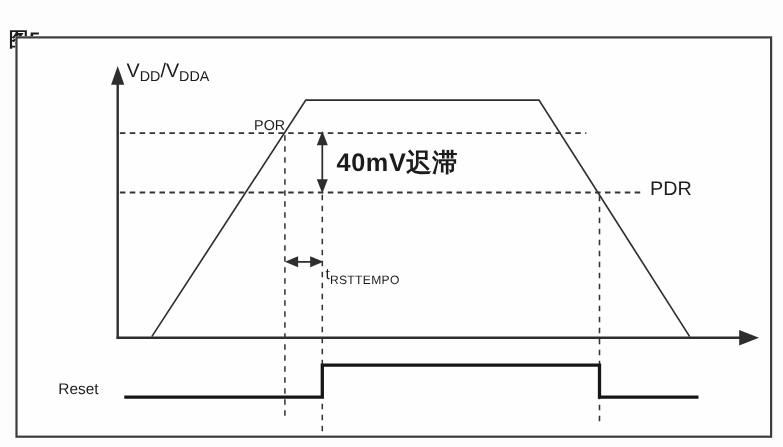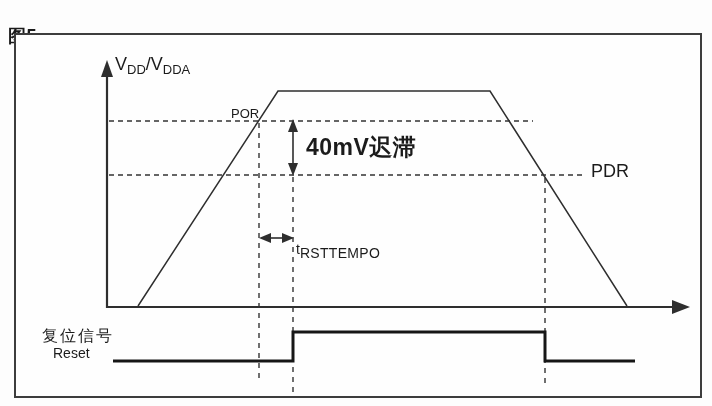--- a/index.html
+++ b/index.html
@@ -34,21 +34,21 @@
   svg.overlay { position: absolute; left: 0; top: 0; width: 712px; height: 406px; }
 
   .lbl { position: absolute; white-space: nowrap; line-height: 1.1; }
   .lbl-vdd   { left: 115px; top: 55px; font-size: 18px; }
   .lbl-vdd .subsc { font-size: 13px; vertical-align: -4px; }
   .lbl-por   { left: 231px; top: 95px;  font-size: 13px; margin-top: 12px; }
   .lbl-pdr   { left: 591px; top: 162px; font-size: 18px; }
   .lbl-hys   { left: 306px; top: 135px; font-size: 23px; font-weight: bold; letter-spacing: 0.5px; }
   .lbl-delay { left: 303px; top: 222px; font-size: 17px; font-weight: bold; letter-spacing: 1px; }
   .lbl-tsym  { left: 296px; top: 242px; font-size: 14px; }
-  .lbl-tsym .subsc { font-size: 14px; vertical-align: -4px; letter-spacing: 0.3px; }
+  .lbl-tsym .subsc { font-size: 11px; vertical-align: -4px; letter-spacing: 0.3px; }
   .lbl-reset-cn { left: 42px; top: 327px; font-size: 16px; letter-spacing: 2px; }
   .lbl-reset-en { left: 53px; top: 346px; font-size: 14px; }
 </style>
 </head>
 <body>
 
 <div class="page">
 
   <div class="caption">
     <span class="fig-num">图5</span>
@@ -86,16 +86,15 @@
   </svg>
 
   <div class="lbl lbl-vdd"><span>V</span><span class="subsc">DD</span><span>/V</span><span class="subsc">DDA</span></div>
 
   <div class="lbl lbl-por">POR</div>
   <div class="lbl lbl-pdr">PDR</div>
   <div class="lbl lbl-hys">40mV迟滞</div>
 
   <div class="lbl lbl-tsym"><span>t</span><span class="subsc">RSTTEMPO</span></div>
 
-  <div class="lbl lbl-reset-cn">复位信号</div>
   <div class="lbl lbl-reset-en">Reset</div>
 
 </div>
 
 </body></html>

